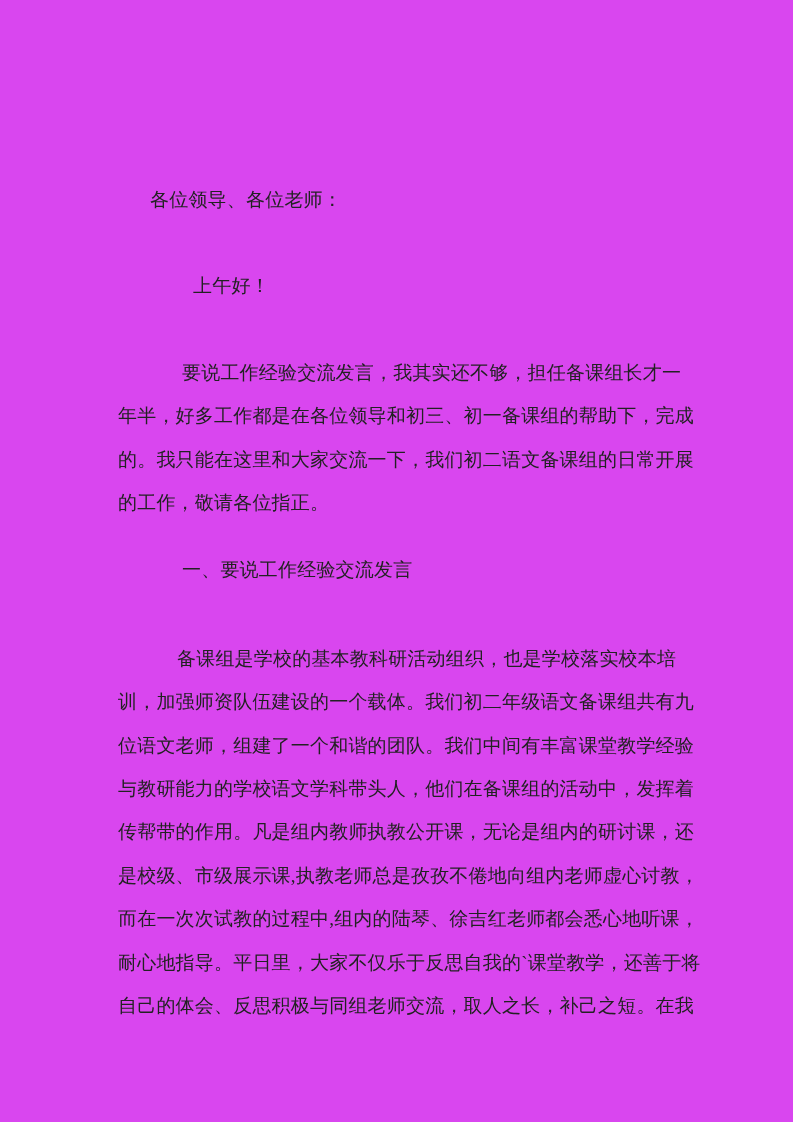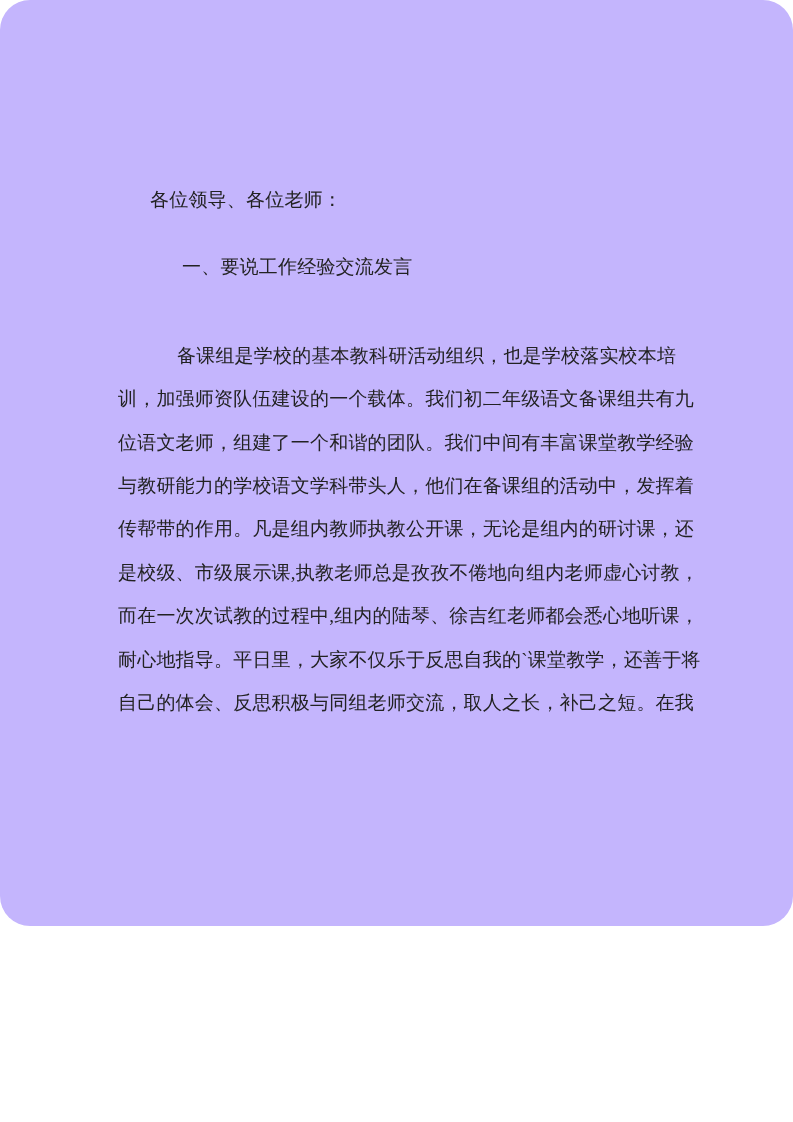--- a/index.html
+++ b/index.html
@@ -9,23 +9,22 @@
   body {
     width: 793px;
     height: 1122px;
     background: #ffffff;
     overflow: hidden;
     font-family: "Liberation Serif", "DejaVu Serif", serif;
   }
   .doc-page {
     position: relative;
     width: 793px;
-    height: 926px;
-    background: #c4b5fd;
-    border-radius: 30px;
+    height: 1122px;
+    background: #d946ef;
   }
   .doc-content {
     position: absolute;
     top: 0;
     left: 118px;
     width: 600px;
     padding-top: 178px;
     color: #222222;
   }
   .doc-line, .doc-para {
@@ -43,21 +42,26 @@
   .team-para    { margin-top: 45px; text-indent: 59px; }
 </style>
 </head>
 <body>
 
 <div class="doc-page">
   <div class="doc-content">
 
     <p class="doc-line salutation">各位领导、各位老师：</p>
 
+    <p class="doc-line greeting">上午好！</p>
 
+    <p class="doc-para intro-para">要说工作经验交流发言，我其实还不够，担任备课组长才一
+年半，好多工作都是在各位领导和初三、初一备课组的帮助下，完成
+的。我只能在这里和大家交流一下，我们初二语文备课组的日常开展
+的工作，敬请各位指正。</p>
 
     <p class="doc-line section-head">一、要说工作经验交流发言</p>
 
     <p class="doc-para team-para">备课组是学校的基本教科研活动组织，也是学校落实校本培
 训，加强师资队伍建设的一个载体。我们初二年级语文备课组共有九
 位语文老师，组建了一个和谐的团队。我们中间有丰富课堂教学经验
 与教研能力的学校语文学科带头人，他们在备课组的活动中，发挥着
 传帮带的作用。凡是组内教师执教公开课，无论是组内的研讨课，还
 是校级、市级展示课,执教老师总是孜孜不倦地向组内老师虚心讨教，
 而在一次次试教的过程中,组内的陆琴、徐吉红老师都会悉心地听课，

